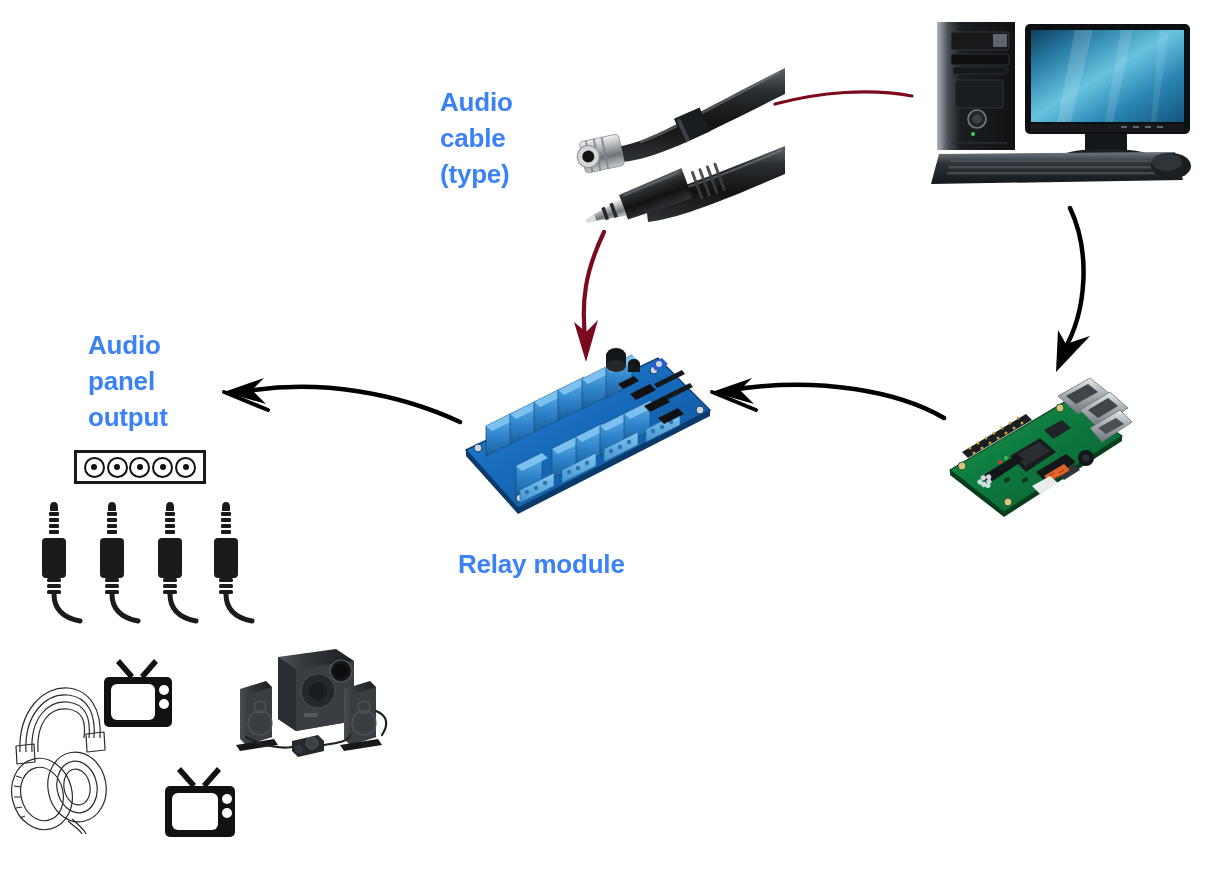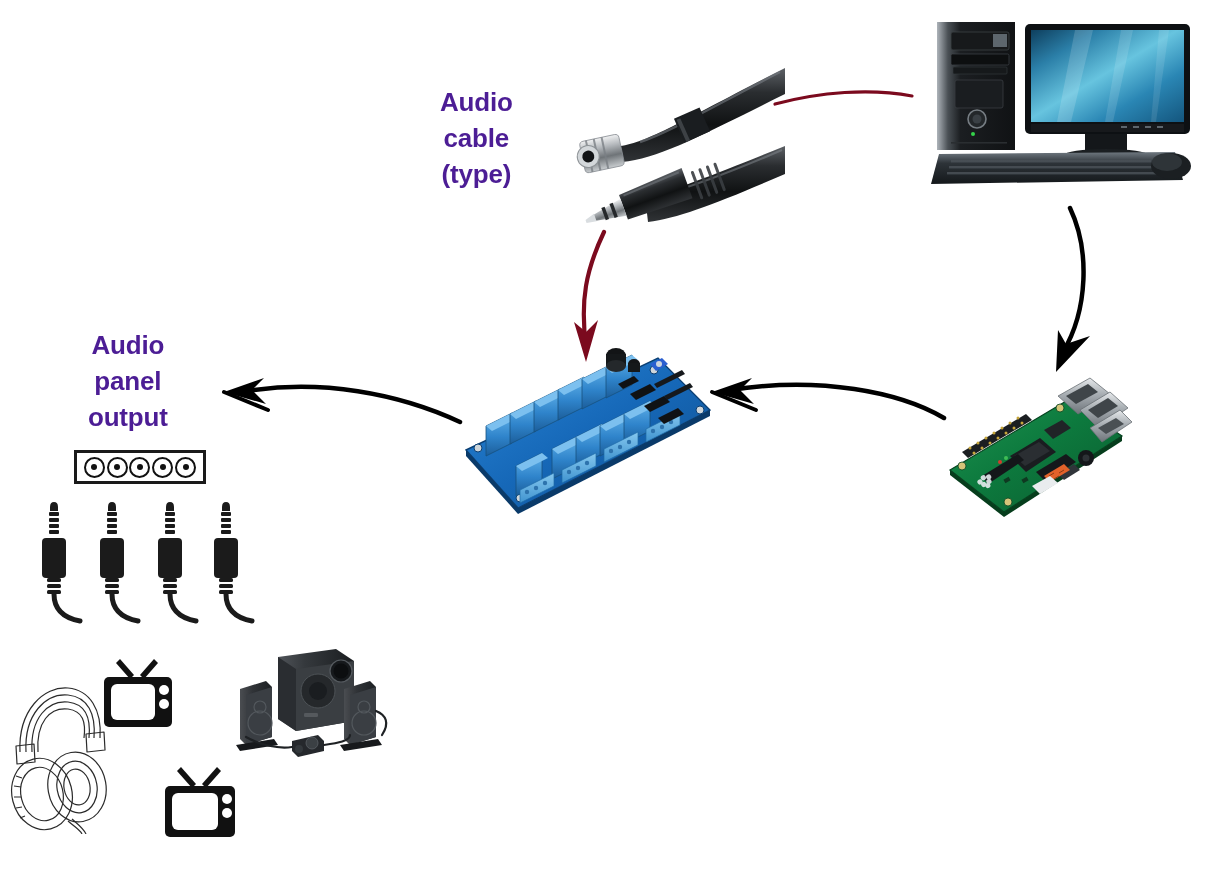--- a/index.html
+++ b/index.html
@@ -16,24 +16,23 @@
     height: 871px;
     background: #ffffff;
     overflow: hidden;
   }
   .label {
     position: absolute;
     font-family: "Liberation Sans", sans-serif;
     font-weight: bold;
     font-size: 26px;
     line-height: 36px;
-    color: #4c1d95;
+    color: #3b82f6;
     white-space: pre-line;
     letter-spacing: -0.2px;
-    text-align: center;
   }
   .node {
     position: absolute;
   }
   svg.overlay {
     position: absolute;
     left: 0;
     top: 0;
     width: 1214px;
     height: 871px;
@@ -82,20 +81,21 @@
 <div id="canvas">
 
   <div class="label" style="left:440px; top:84px;">Audio
 cable
 (type)</div>
 
   <div class="label" style="left:88px; top:327px;">Audio
 panel
 output</div>
 
+  <div class="label" style="left:458px; top:546px;">Relay module</div>
 
 
   <div class="node" style="left:925px; top:14px; width:275px; height:178px;">
     <svg width="275" height="178" viewBox="0 0 275 178">
       <defs>
         <linearGradient id="scr" x1="0" y1="0" x2="1" y2="1">
           <stop offset="0%" stop-color="#0e3f5e"></stop>
           <stop offset="22%" stop-color="#2b7fa8"></stop>
           <stop offset="48%" stop-color="#67c4df"></stop>
           <stop offset="72%" stop-color="#2a86b4"></stop>

